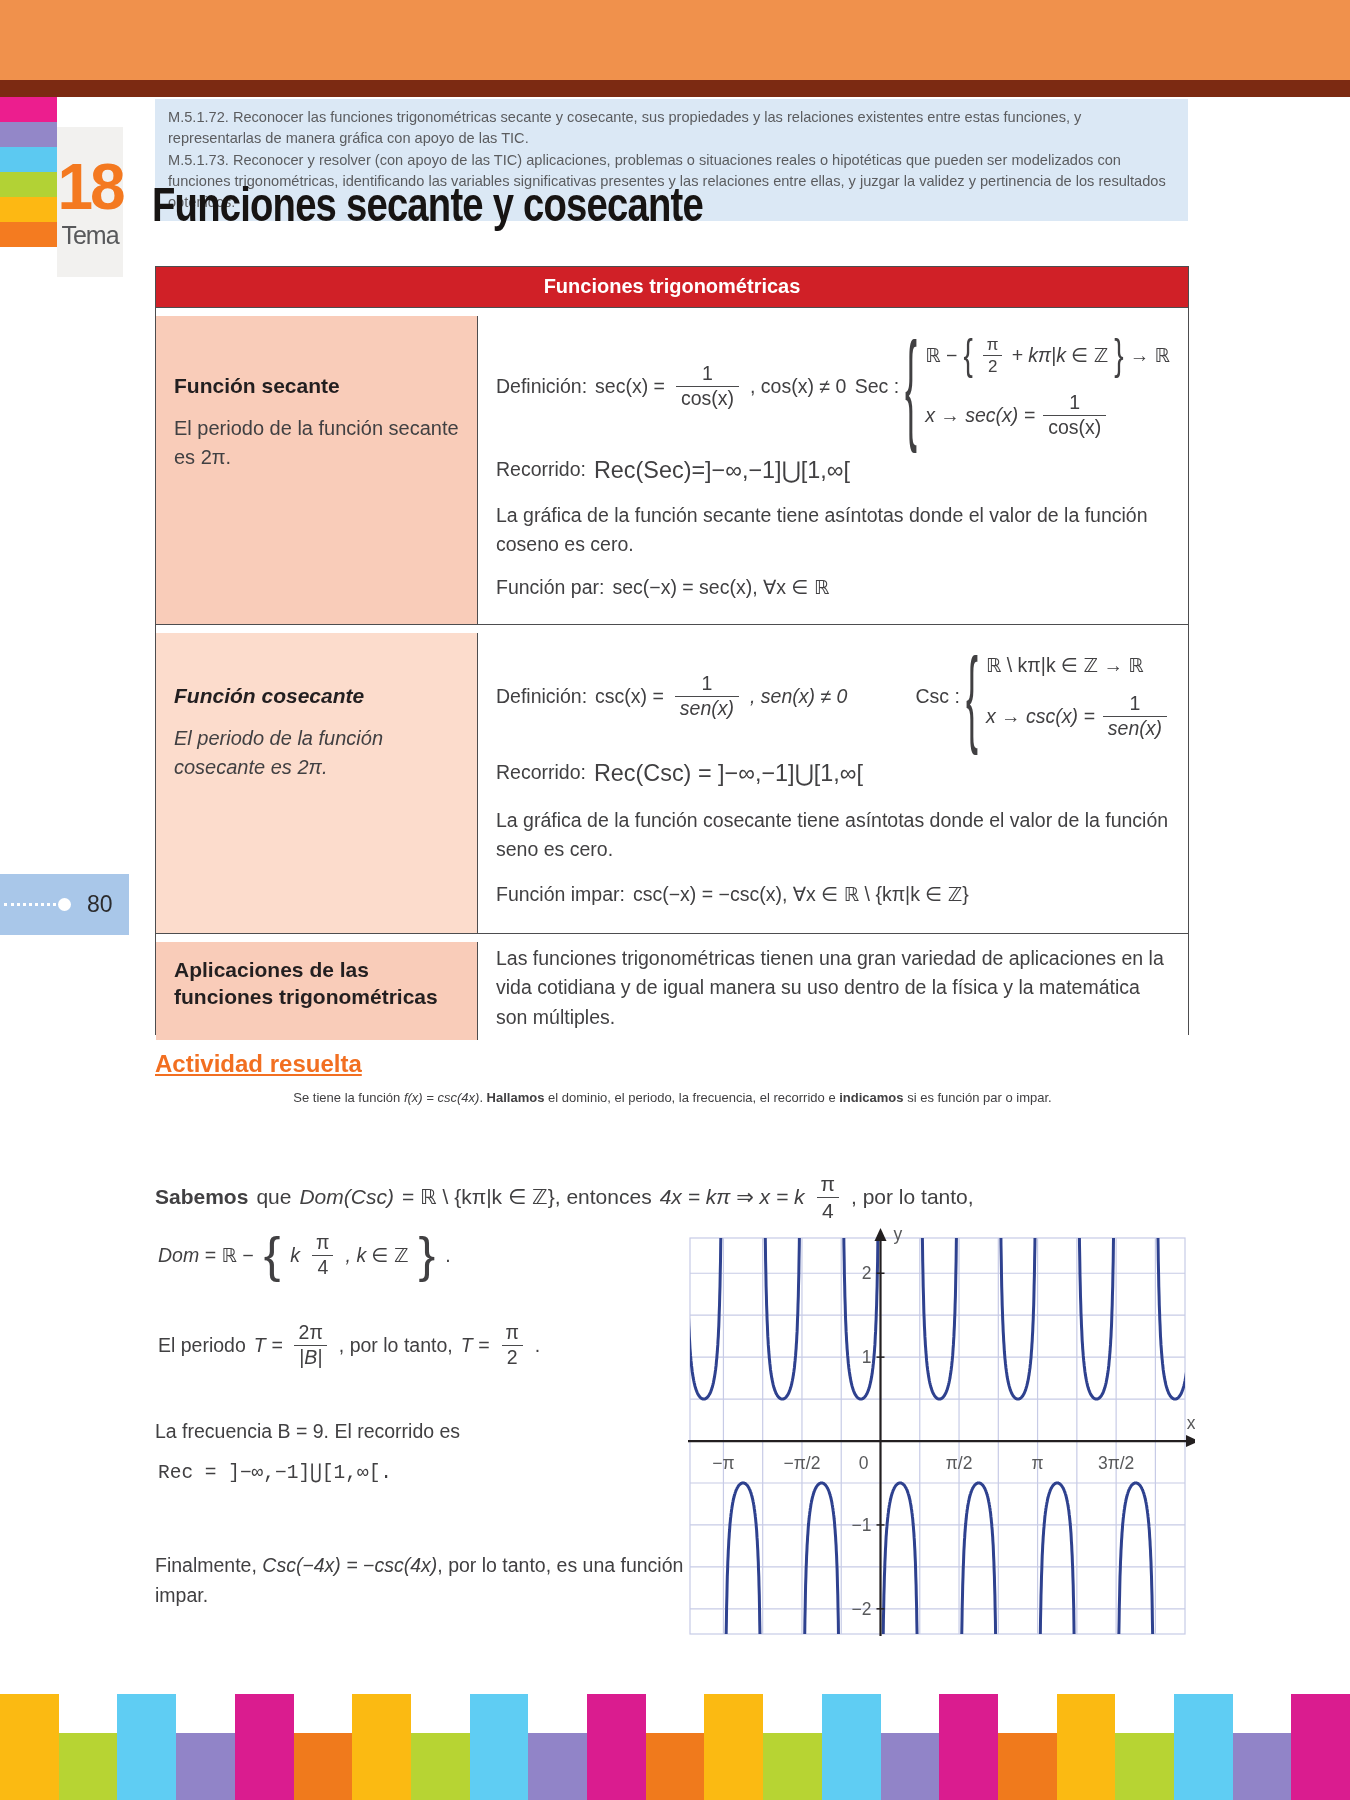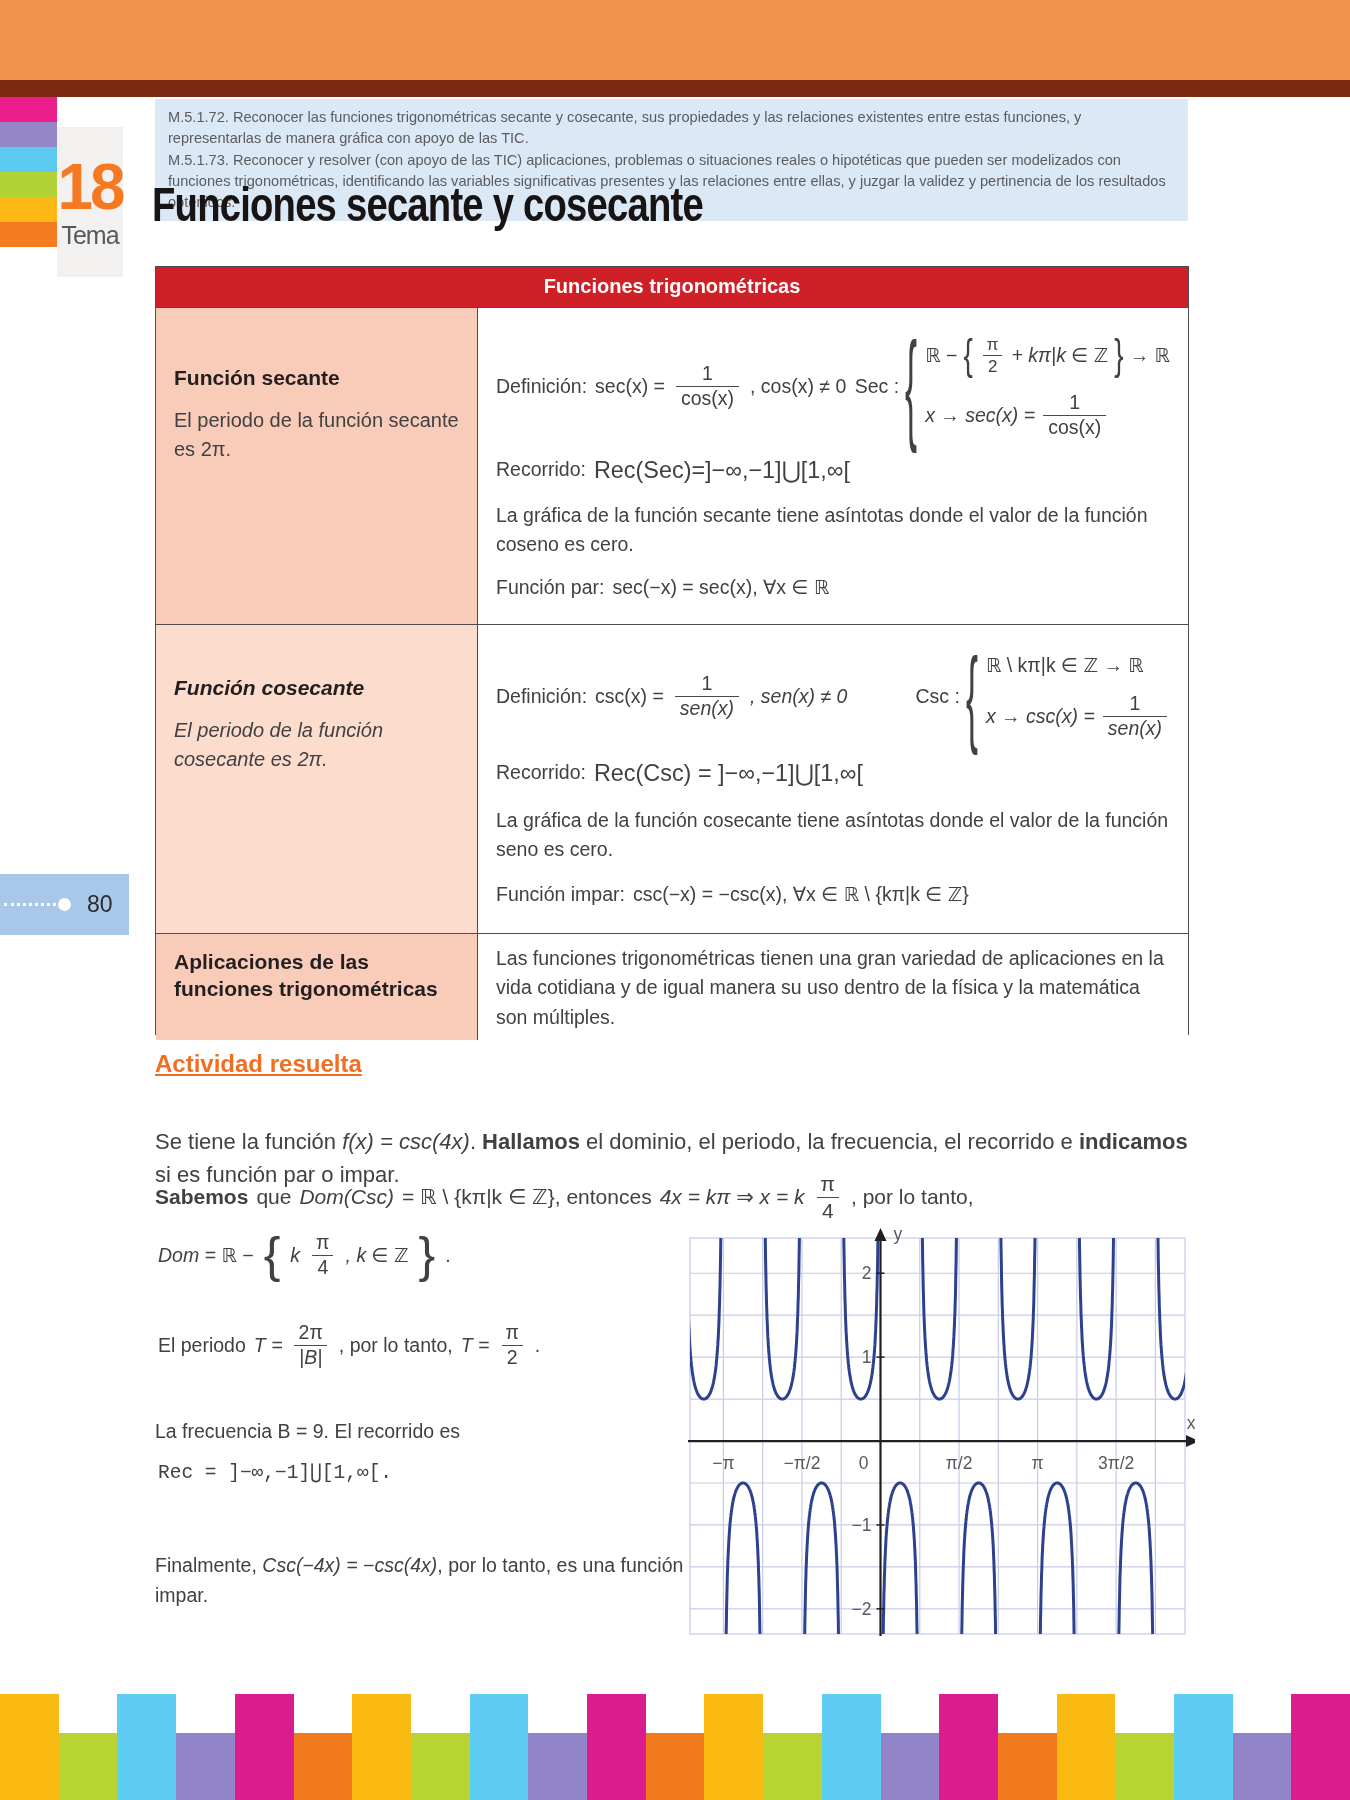--- a/index.html
+++ b/index.html
@@ -24,21 +24,21 @@
 
   
   .title{position:absolute;left:152px;top:176px;margin:0;font-size:49px;font-weight:700;color:#171413;
          transform:scaleX(0.78);transform-origin:left center;white-space:nowrap;letter-spacing:-1px;}
 
   
   .ttable{position:absolute;left:155px;top:266px;width:1032px;border:1px solid #4d4d4f;font-size:19.5px;}
   .thead{background:#d02027;color:#ffffff;font-weight:700;text-align:center;font-size:20px;
          padding:8px 0 9px;}
   .trow{display:grid;grid-template-columns:322px 1fr;border-top:1px solid #4d4d4f;}
-  .lcell{border-right:1px solid #4d4d4f;padding:0 18px;}
+  .lcell{border-right:1px solid #4d4d4f;padding:0 18px;margin-top:8px;}
   .peach1{background:#f9ccb9;}
   .peach2{background:#fcdccc;}
   .lcell h3{font-size:21px;color:#231f20;margin:0 0 16px;}
   .lcell p{margin:0;font-size:20px;line-height:1.45;}
   .rcell{background:#ffffff;padding:10px 18px 8px;display:flex;flex-direction:column;justify-content:space-evenly;}
   .r1{height:316px;}
   .r2{height:308px;}
   .r3{height:100px;}
   .r1 .lcell{padding-top:58px;}
   .r2 .lcell{padding-top:51px;font-style:italic;}
@@ -65,21 +65,21 @@
 
   
   .pagenum{position:absolute;left:0;top:874px;width:129px;height:61px;background:#a9c7e9;
            display:flex;align-items:center;}
   .leader{width:52px;border-top:3px dotted #ffffff;margin-left:4px;}
   .pdot{width:13px;height:13px;border-radius:50%;background:#ffffff;margin-left:2px;}
   .pn{font-size:23px;color:#2b2b2d;margin-left:16px;}
 
   
   .act-head{position:absolute;left:155px;top:1050px;margin:0;font-size:24px;font-weight:700;color:#f26f21;text-decoration:underline;}
-  .act-intro{position:absolute;left:155px;top:1125px;width:1035px;margin:0;font-size:22px;line-height:1.5;}
+  .act-intro{position:absolute;left:155px;top:1088px;width:1035px;margin:0;font-size:13px;line-height:1.5;text-align:center;}
   .sabemos{position:absolute;left:155px;top:1172px;width:1035px;font-size:21px;}
   .domline{position:absolute;left:158px;top:1232px;font-size:19.5px;}
   .bigbrace{display:inline-block;font-size:50px;font-weight:300;line-height:0;margin:0 2px;color:#414042;}
   .periodo{position:absolute;left:158px;top:1322px;font-size:19.5px;}
   .frecline{position:absolute;left:155px;top:1420px;font-size:19.5px;}
   .recline{position:absolute;left:158px;top:1460px;font-size:19.5px;font-family:Liberation Mono, monospace;}
   .finline{position:absolute;left:155px;top:1530px;width:545px;font-size:19.5px;line-height:1.55;}
 
   
   .graph{position:absolute;left:688px;top:1222px;width:507px;height:420px;}

